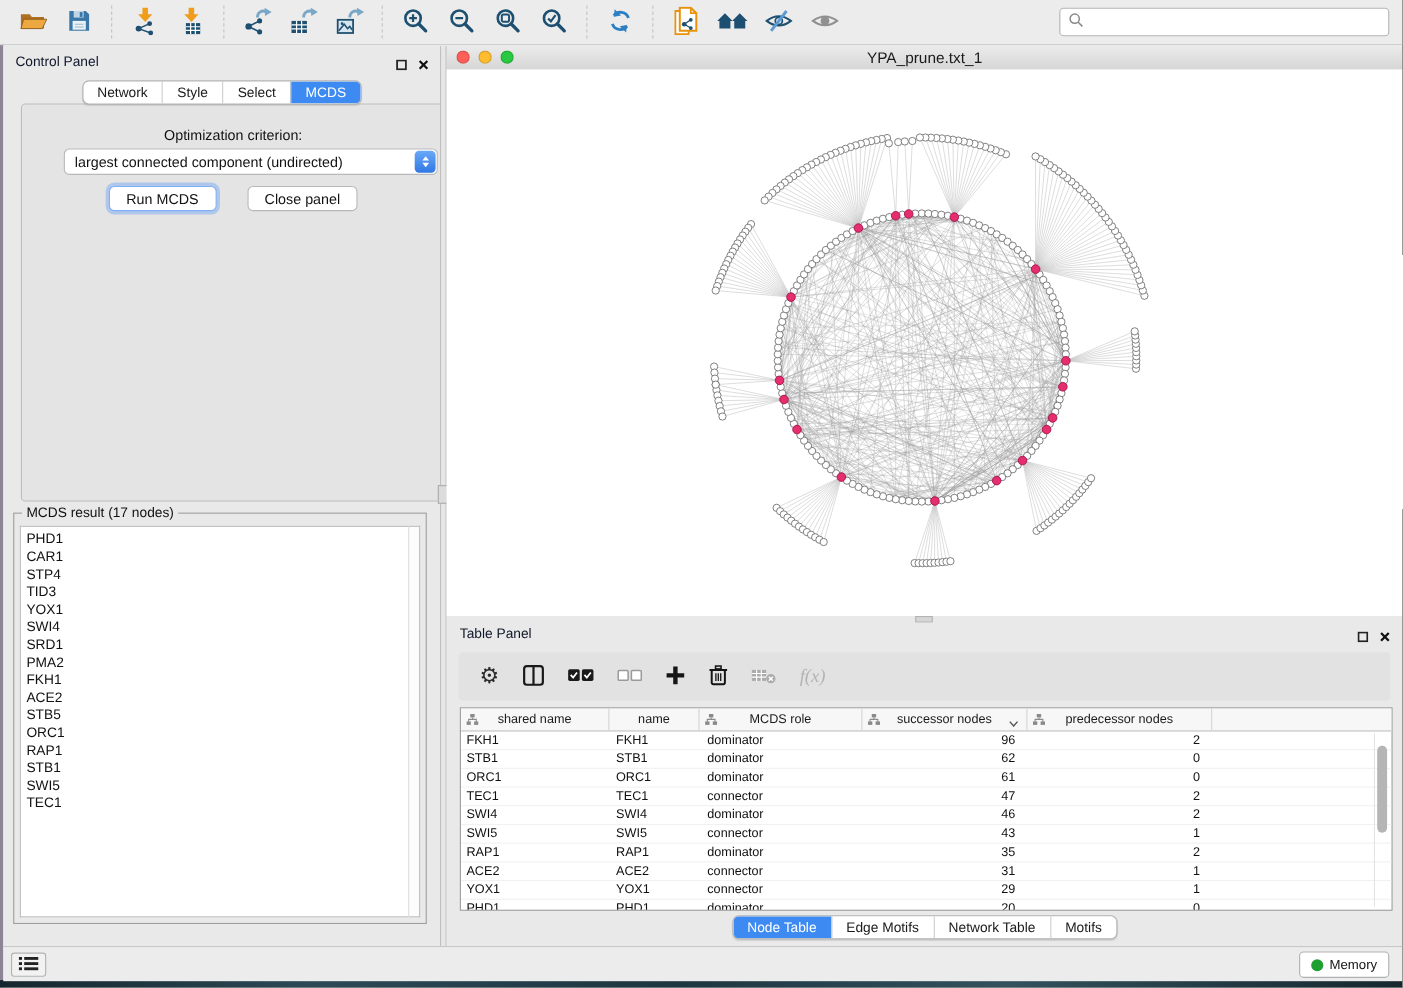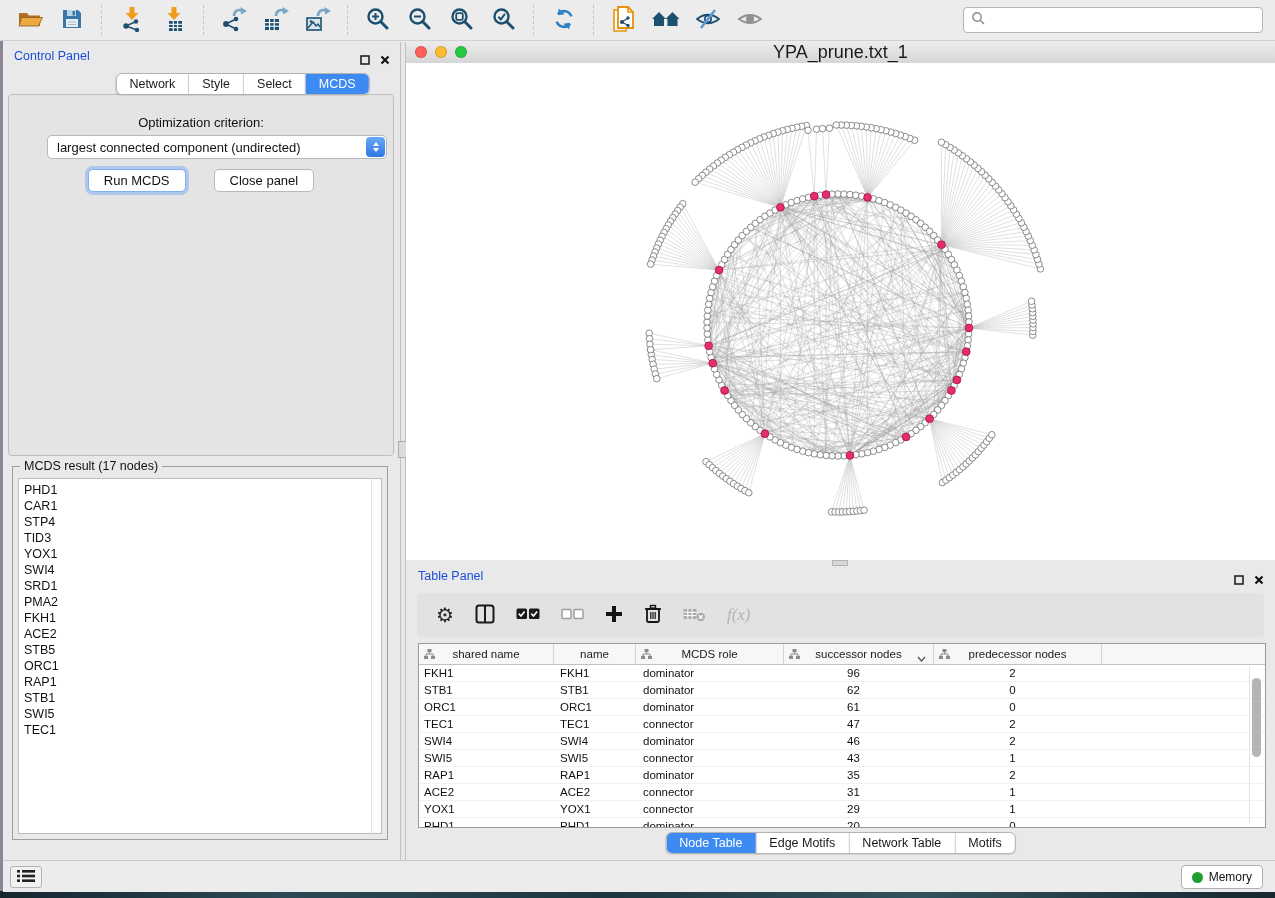--- a/index.html
+++ b/index.html
@@ -12,29 +12,29 @@
   
   .toolbar{position:absolute;left:0;top:0;width:1275px;height:41px;background:#ececec;
     border-bottom:1px solid #cfcfcf;display:flex;align-items:center;padding:0 10px;box-sizing:border-box;gap:2px;}
   .tbtn{width:40px;height:32px;display:flex;align-items:center;justify-content:center;background:none;border:none;padding:0;cursor:default;}
   .sep{width:1px;height:30px;border-left:1px dashed #c2c2c2;margin:0 7px;}
   .search{margin-left:auto;margin-right:2px;width:300px;height:26px;background:#fff;border:1px solid #b5b5b5;
     border-radius:4px;display:flex;align-items:center;padding:0 7px;gap:5px;box-sizing:border-box;}
   .search input{border:none;outline:none;flex:1;font-size:12px;background:transparent;font-family:inherit;}
   
   .control-panel{position:absolute;left:3px;top:42px;width:397px;height:818px;background:#e9e9e9;}
-  .ptitle{position:absolute;left:11px;top:7px;font-size:12.5px;color:#1d4ed8;}
+  .ptitle{position:absolute;left:11px;top:7px;font-size:12.5px;color:#0f172a;}
   .phicons{position:absolute;right:10px;top:9px;display:flex;gap:10px;align-items:center;}
   .segs{display:flex;border:1px solid #b3b3b3;border-radius:6px;overflow:hidden;background:#fff;
     box-shadow:0 1px 1px rgba(0,0,0,.10);}
   .seg{padding:2px 13px;font-size:12.5px;line-height:16px;border-left:1px solid #cdcdcd;color:#1a1a1a;white-space:nowrap;}
   .seg:first-child{border-left:none;}
   .seg.active{background:#3d8bf2;color:#fff;}
-  .cp-tabs{position:absolute;top:31px;left:50%;transform:translateX(-50%);z-index:2;margin-left:41px;}
-  .cp-box{position:absolute;left:5px;top:52px;width:386px;height:362px;background:#e4e4e4;
+  .cp-tabs{position:absolute;top:31px;left:50%;transform:translateX(-50%);z-index:2;}
+  .cp-box{position:absolute;left:16px;top:52px;width:386px;height:362px;background:#e4e4e4;
     border:1px solid #bdbdbd;border-radius:4px;box-sizing:border-box;}
   .opt-label{text-align:center;margin-top:20px;font-size:13px;}
   .select{position:absolute;left:38px;top:40px;width:340px;height:24px;background:#fff;border:1px solid #b9b9b9;
     border-radius:5px;box-sizing:border-box;font-size:13px;display:flex;align-items:center;padding-left:9px;}
   .stepper{position:absolute;right:1px;top:1px;bottom:1px;width:19px;border-radius:4px;
     background:linear-gradient(#6aa9f8,#3077e3);display:flex;flex-direction:column;align-items:center;justify-content:center;gap:2px;}
   .chev-up{width:0;height:0;border-left:3.5px solid transparent;border-right:3.5px solid transparent;border-bottom:4.5px solid #fff;}
   .chev-dn{width:0;height:0;border-left:3.5px solid transparent;border-right:3.5px solid transparent;border-top:4.5px solid #fff;}
   .btn-row{position:absolute;top:74px;left:0;width:100%;display:flex;justify-content:center;gap:28px;}
   .mac-btn{height:23px;padding:0 15px;background:#fff;border:1px solid #b9b9b9;border-radius:5px;
@@ -51,21 +51,21 @@
     border-left:1px solid #c0c0c0;border-right:1px solid #c0c0c0;box-sizing:border-box;}
   .vhandle{position:absolute;top:399px;left:-3px;width:10px;height:15px;background:#dcdcdc;border:1px solid #ababab;}
   .hsplit{position:absolute;left:406px;top:560px;width:869px;height:6px;background:#e9e9e9;}
   .hhandle{position:absolute;left:426px;top:0px;width:14px;height:4px;background:#d6d6d6;border:1px solid #b4b4b4;}
   
   .net-window{position:absolute;left:406px;top:42px;width:869px;height:518px;}
   .titlebar{height:21px;background:linear-gradient(#ebebeb,#d6d6d6);border-bottom:1px solid #a8a8a8;
     border-radius:5px 5px 0 0;position:relative;}
   .lights{position:absolute;left:9px;top:4px;display:flex;gap:8px;}
   .light{width:12px;height:12px;border-radius:50%;border:0.5px solid rgba(0,0,0,.15);box-sizing:border-box;}
-  .wtitle{display:block;text-align:center;font-size:18px;line-height:21px;color:#1a1a1a;}
+  .wtitle{display:block;text-align:center;font-size:14px;line-height:21px;color:#1a1a1a;}
   .canvas{position:absolute;top:21px;left:0;width:869px;height:497px;background:#fff;}
   
   .table-panel{position:absolute;left:406px;top:566px;width:869px;height:294px;background:#e9e9e9;}
   .tp-head .ptitle{left:12px;top:3px;}
   .tp-head .phicons{right:11px;top:5px;}
   .tp-toolbar{position:absolute;left:11px;top:27px;width:847px;height:44px;background:#e2e2e2;border-radius:4px;
     display:flex;align-items:center;gap:21px;padding-left:19px;box-sizing:border-box;}
   .tpi{display:flex;align-items:center;justify-content:center;background:none;border:none;padding:0;height:30px;}
   .gear-glyph{font-size:20px;color:#2b2b2b;line-height:1;}
   .fx{font-family:"Liberation Serif",serif;font-style:italic;font-size:17px;color:#b3b3b3;}
@@ -74,21 +74,21 @@
   .thead{display:grid;grid-template-columns:135px 82px 148px 150px 168px 1fr;height:20px;background:#f7f7f7;
     border-bottom:1px solid #c2c2c2;}
   .hcell{position:relative;display:flex;align-items:center;justify-content:center;font-size:11.5px;
     color:#1a1a1a;border-right:1px solid #d4d4d4;overflow:hidden;}
   .hcell.filler{border-right:none;}
   .hcell .hicon{position:absolute;left:5px;top:5px;}
   .hcell .schev{position:absolute;right:7px;top:8px;}
   .trow{display:grid;grid-template-columns:135px 82px 148px 150px 168px 1fr;height:16px;border-bottom:1px solid #f1f1f1;}
   .cell{font-size:11.5px;line-height:16px;color:#111;white-space:nowrap;overflow:hidden;}
   .c0{padding-left:5px;} .c1{padding-left:6px;} .c2{padding-left:7px;}
-  .c3,.c4{text-align:center;padding-right:11px;}
+  .c3,.c4{text-align:right;padding-right:11px;}
   .tscroll{position:absolute;right:3px;top:23px;bottom:3px;width:12px;border-left:1px solid #e3e3e3;}
   .tthumb{position:absolute;top:11px;left:2px;width:9px;height:79px;background:#b5b5b5;border-radius:5px;}
   .bottom-tabs{position:absolute;bottom:6px;left:50%;transform:translateX(-50%);}
   
   .statusbar{position:absolute;left:3px;top:860px;width:1272px;height:31px;background:#ececec;border-top:1px solid #c8c8c8;}
   .list-btn{position:absolute;left:7px;top:5px;width:32px;height:22px;background:#f2f2f2;border:1px solid #b2b2b2;
     border-radius:3px;display:flex;align-items:center;justify-content:center;}
   .mem-btn{position:absolute;right:12px;top:4px;height:24px;background:#fff;border:1px solid #b0b0b0;border-radius:4px;
     display:flex;align-items:center;gap:6px;padding:0 10px;font-size:12px;font-family:inherit;color:#111;box-sizing:border-box;}
   .mem-dot{width:11px;height:11px;border-radius:50%;background:#1f9e31;}

